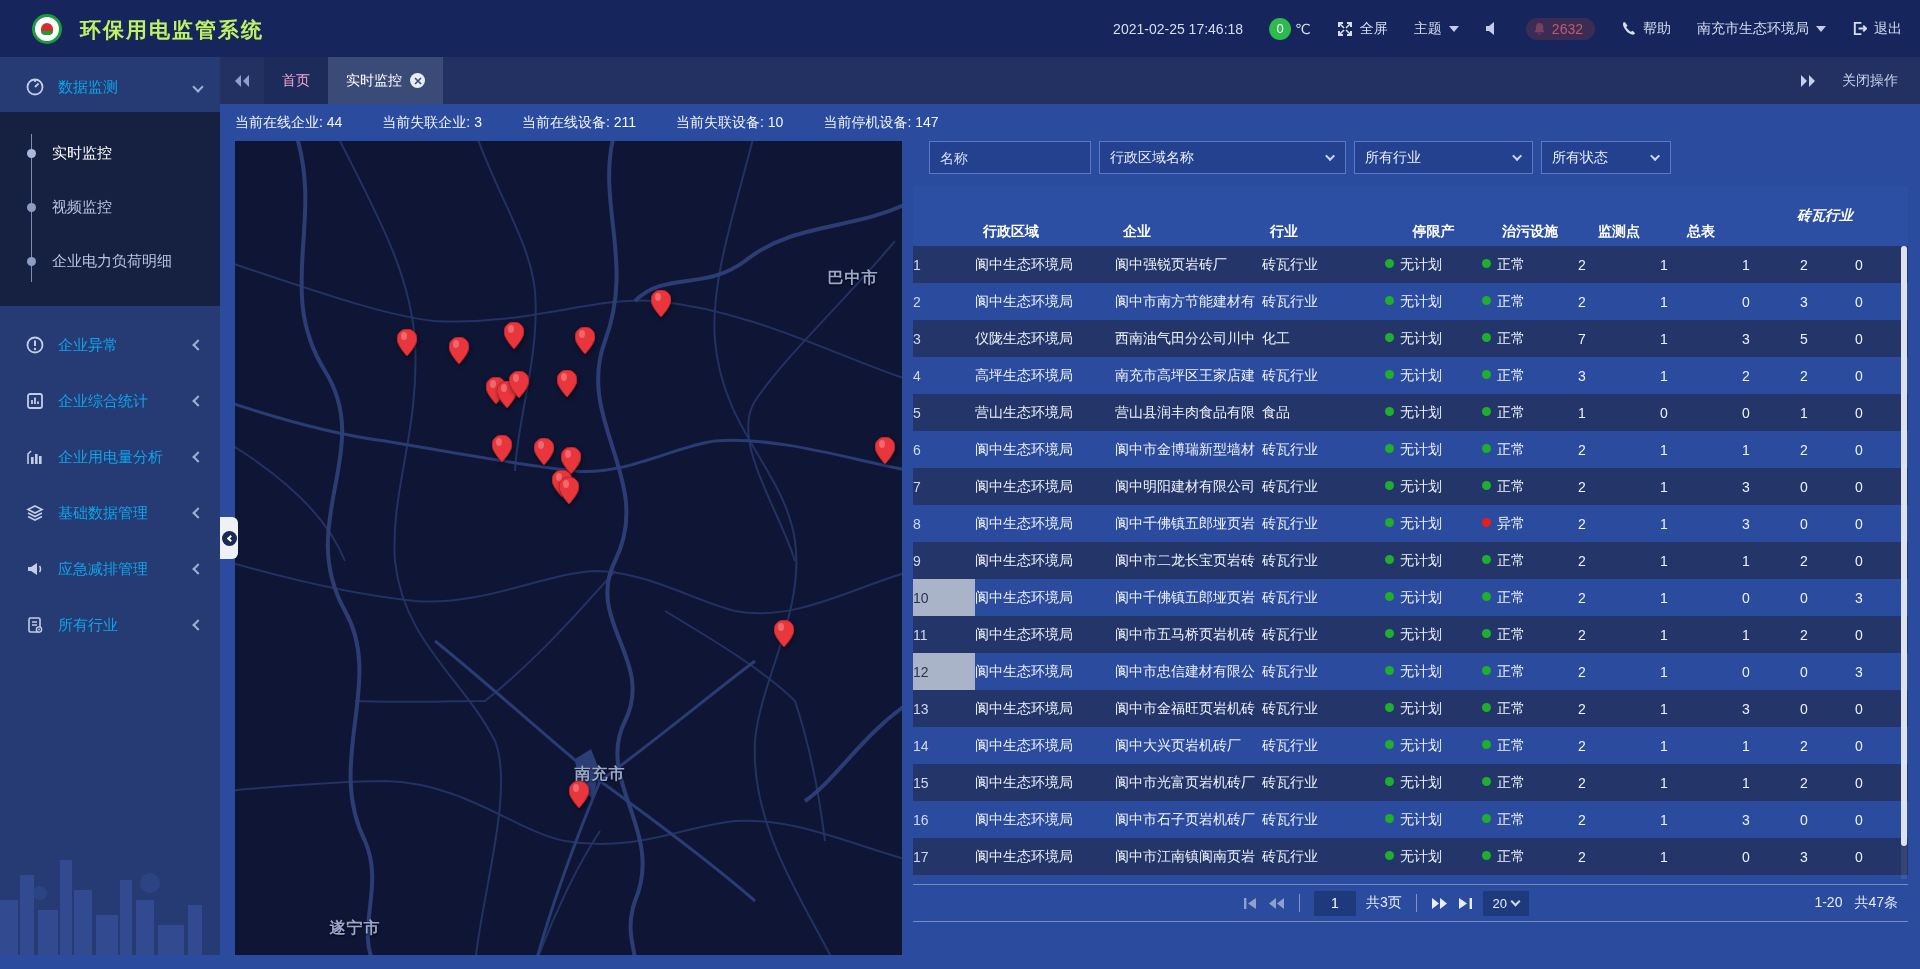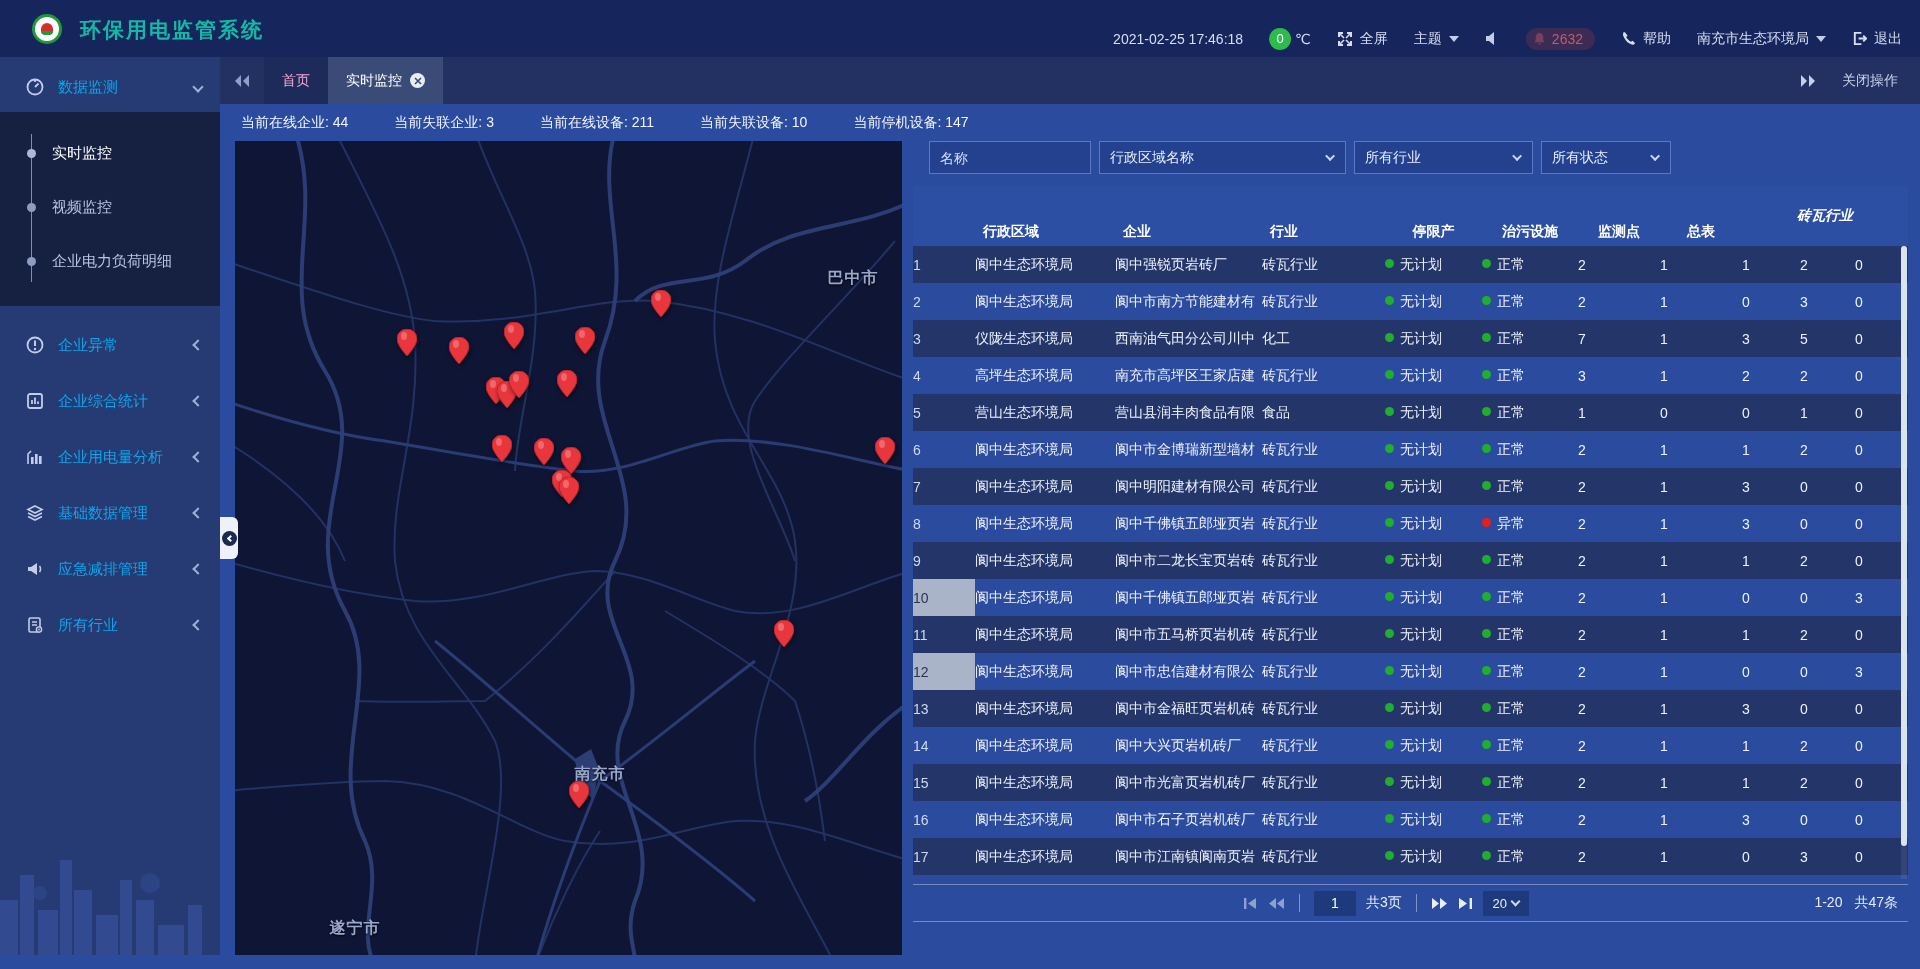--- a/index.html
+++ b/index.html
@@ -4,22 +4,22 @@
 <style>
   * { margin:0; padding:0; box-sizing:border-box; }
   html,body { width:1920px; height:969px; overflow:hidden; }
   body { font-family:"Liberation Sans","DejaVu Sans",sans-serif; background:#2b4c9e; color:#fff; }
   #app { position:relative; width:1920px; height:969px; background:#2b4c9e; }
 
   
   .top-header { position:absolute; left:0; top:0; width:1920px; height:57px; background:#16265c; display:flex; align-items:center; z-index:30; }
   .logo-badge { position:absolute; left:32px; top:14px; width:30px; height:30px; border-radius:50%; background:#fff; border:3px solid #1d9a3c; display:flex; align-items:center; justify-content:center; }
   .logo-badge .logo-core { width:12px; height:12px; border-radius:50% 50% 4px 4px; background:#d22f2f; border-bottom:4px solid #1d9a3c; }
-  .app-title { position:absolute; left:80px; top:16px; font-size:21px; font-weight:bold; letter-spacing:2px; color:#14b8a6; }
-  .hdr-right { position:absolute; right:18px; top:10px; height:57px; display:flex; align-items:center; gap:26px; font-size:14px; color:#d7def2; }
+  .app-title { position:absolute; left:80px; top:16px; font-size:21px; font-weight:bold; letter-spacing:2px; color:#bef264; }
+  .hdr-right { position:absolute; right:18px; top:0; height:57px; display:flex; align-items:center; gap:26px; font-size:14px; color:#d7def2; }
   .hdr-item { display:flex; align-items:center; gap:7px; cursor:default; white-space:nowrap; }
   .temp-badge { width:22px; height:22px; border-radius:50%; background:#2dbb4e; color:#fff; font-size:13px; display:flex; align-items:center; justify-content:center; }
   .notif-pill { background:#3c2b55; border-radius:12px; padding:3px 12px 3px 26px; position:relative; color:#c15b6d; font-size:14px; }
   .notif-pill svg { position:absolute; left:7px; top:4px; opacity:.45; }
   .caret-down { width:0; height:0; border-left:5px solid transparent; border-right:5px solid transparent; border-top:6px solid #c3cde8; display:inline-block; }
   .hicon { display:inline-flex; }
 
   
   .sidebar { position:absolute; left:0; top:57px; width:220px; height:898px; background:#263a73; z-index:20; }
   .menu-item { height:34px; margin-top:0; display:flex; align-items:center; padding:0 18px 0 26px; color:#0ea5e9; font-size:15px; cursor:pointer; }
@@ -45,21 +45,21 @@
   .tabbar { position:absolute; left:220px; top:57px; width:1700px; height:47px; background:#223161; display:flex; align-items:stretch; z-index:10; }
   .tab-back { width:44px; display:flex; align-items:center; justify-content:center; cursor:pointer; }
   .tab { display:flex; align-items:center; gap:8px; padding:0 18px; font-size:14px; color:#f9a8d4; cursor:pointer; }
   .tab.inactive { background:#1c2b59; }
   .tab.active { background:#3a4b77; color:#fff; }
   .tab-close { width:15px; height:15px; border-radius:50%; background:#e9edf6; display:flex; align-items:center; justify-content:center; cursor:pointer; }
   .tabbar-right { margin-left:auto; display:flex; align-items:center; gap:26px; padding-right:22px; color:#c6d0ea; font-size:14px; }
 
   
   .stats-bar { position:absolute; left:235px; top:104px; width:1680px; height:37px; display:flex; align-items:center; gap:40px; font-size:14px; color:#f2f5fd; }
-  .stat-item { white-space:nowrap;margin-left:6px; }
+  .stat-item { white-space:nowrap; }
 
   
   .map-panel { position:absolute; left:235px; top:141px; width:667px; height:814px; background:#0f1535; overflow:hidden; }
   .map-city { position:absolute; transform:translate(-50%,-50%); color:#9aa7cc; font-size:16px; letter-spacing:1px; text-shadow:0 1px 2px #000; white-space:nowrap;font-weight:bold; }
   .map-pin { position:absolute; width:20px; height:27px; transform:translate(-50%,-100%); cursor:pointer; filter:drop-shadow(1px 2px 2px rgba(0,0,0,.5)); }
 
   
   .right-panel { position:absolute; left:913px; top:141px; width:995px; height:781px; }
   .filters { position:absolute; left:16px; top:0; width:100%; height:34px; display:flex; gap:8px; }
   .f-input { width:162px; height:33px; background:#23418f; border:1px solid #5a77c8; color:#e8eefb; font-size:14px; padding:0 10px; outline:none; font-family:inherit; }

